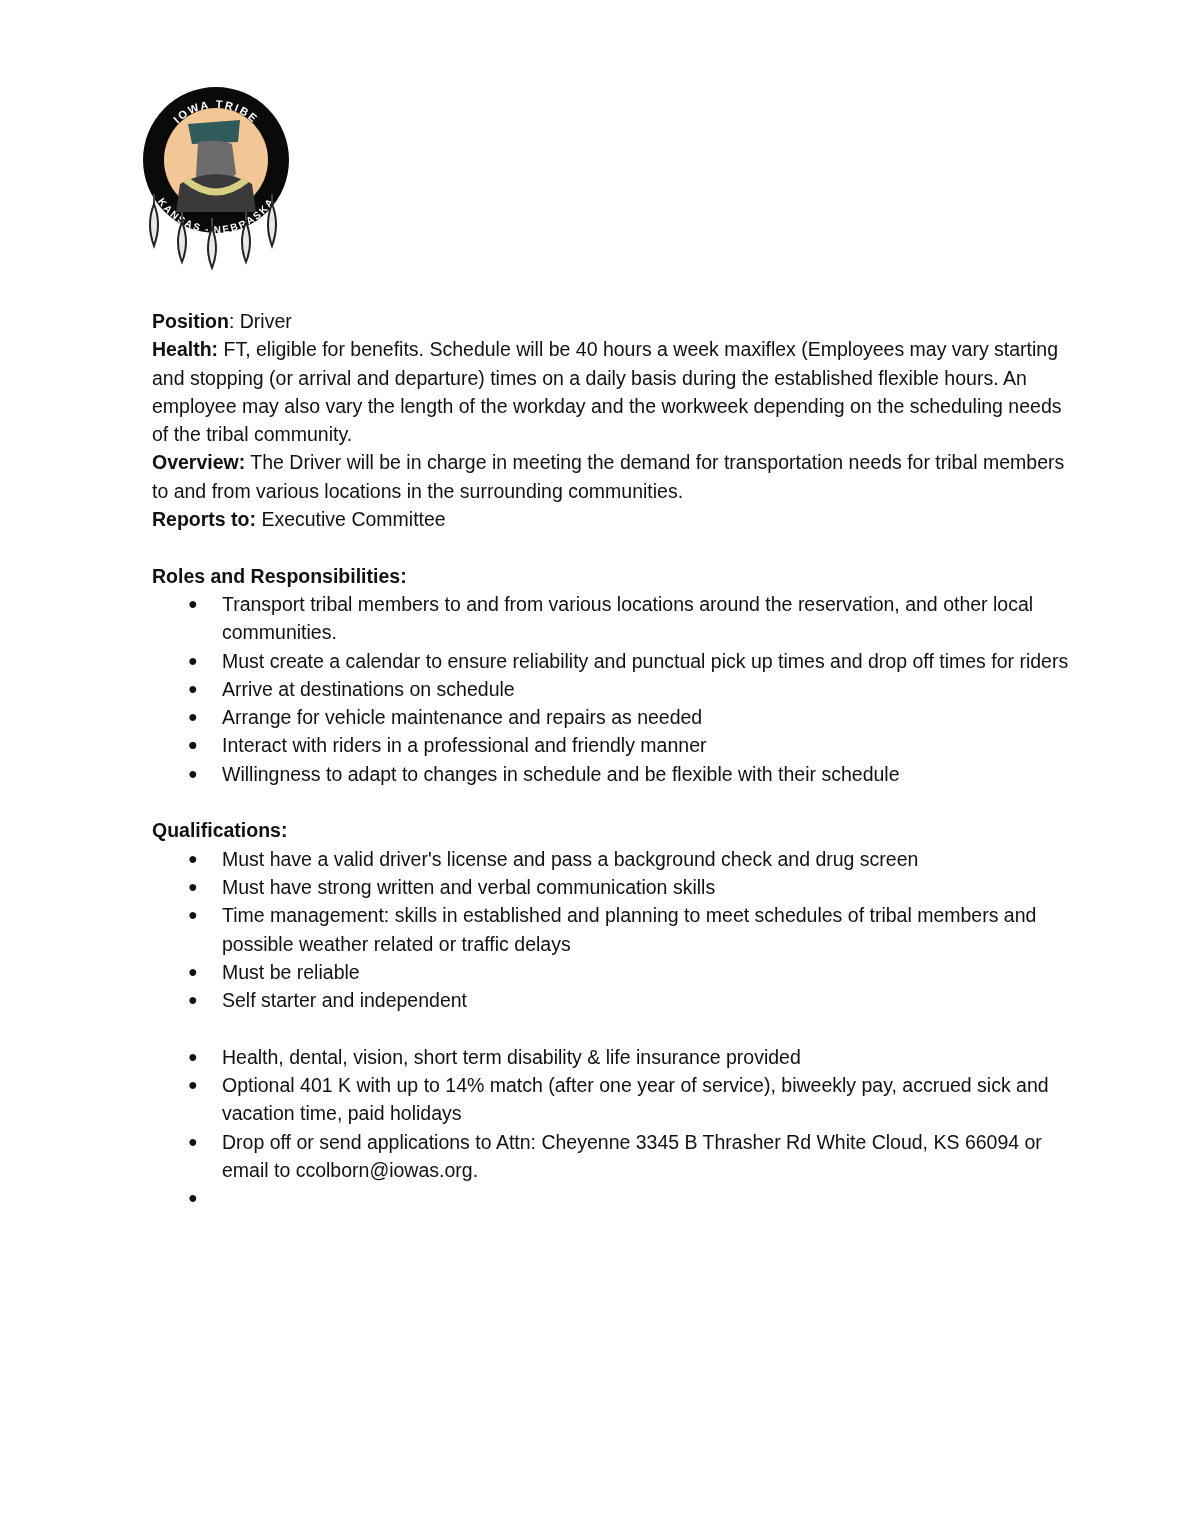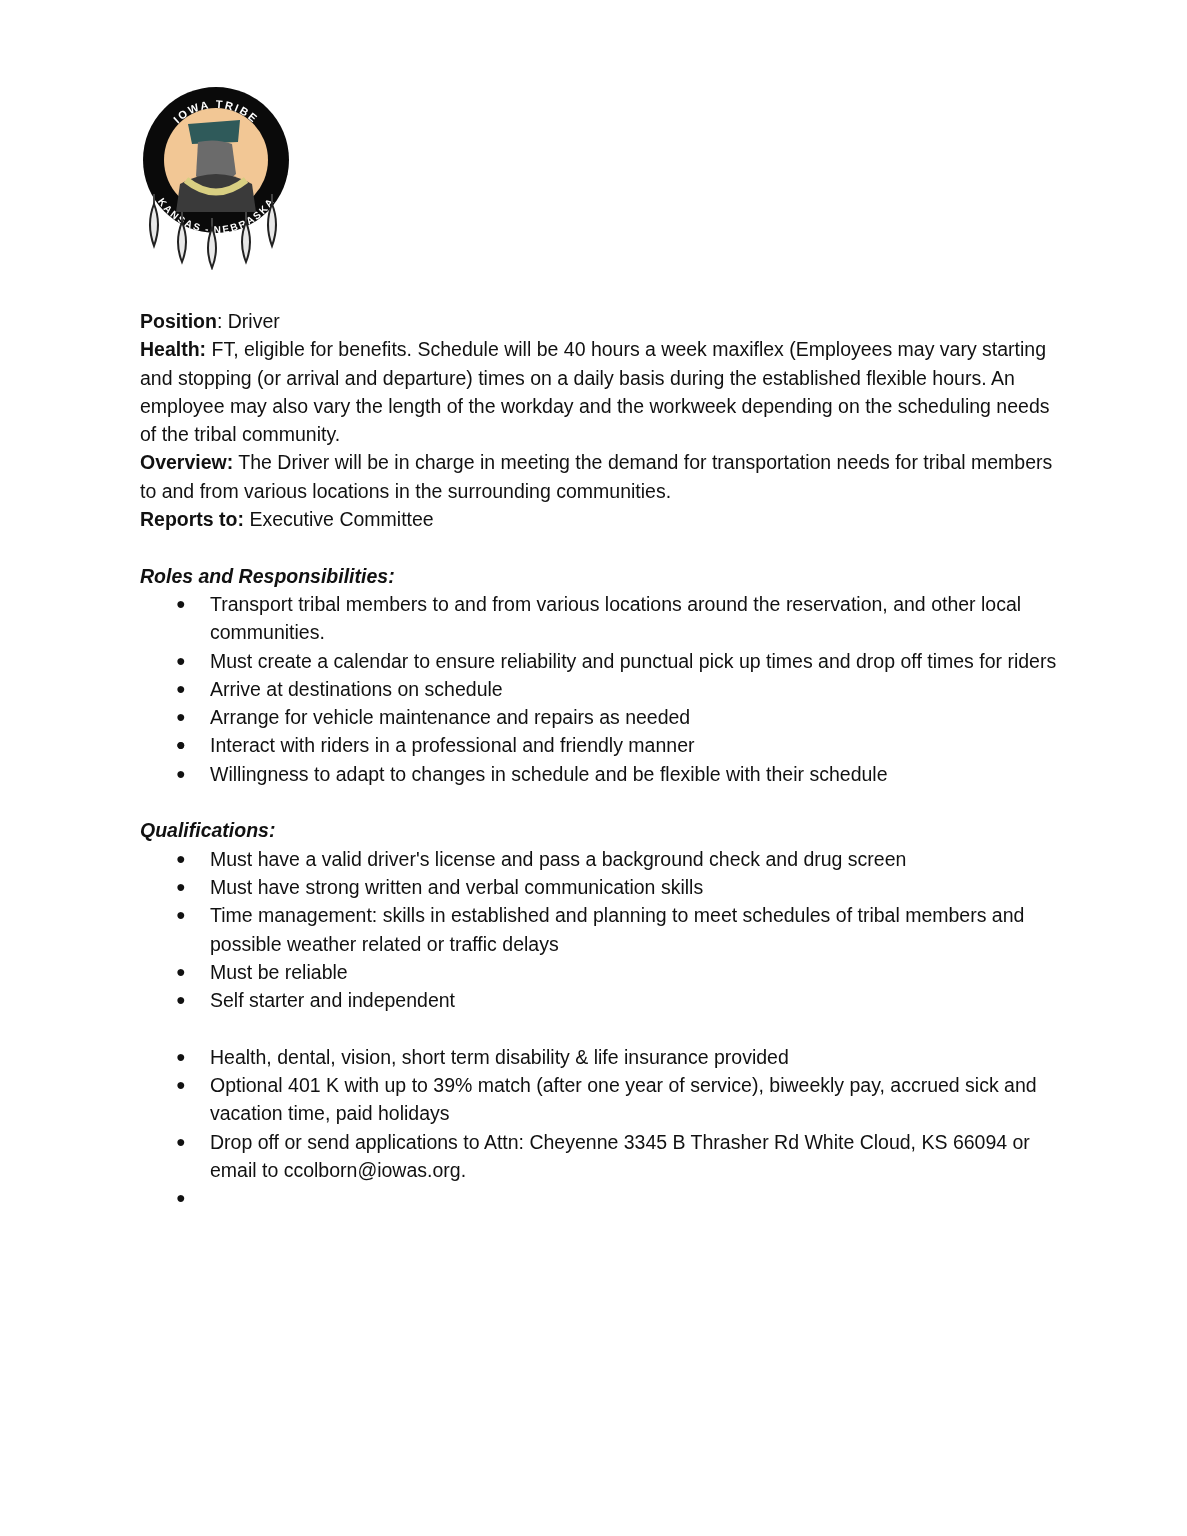--- a/index.html
+++ b/index.html
@@ -1,24 +1,24 @@
 <!DOCTYPE html>
 <html><head>
 <meta charset="utf-8">
 <style>
   html, body { margin: 0; padding: 0; background: #ffffff; }
   body { width: 1187px; height: 1536px; position: relative; overflow: hidden;
          font-family: "Liberation Sans", sans-serif; color: #111111; }
   .logo { position: absolute; left: 140px; top: 84px; width: 152px; height: 186px; }
-  .content { position: absolute; left: 140px; top: 307px; width: 920px;
+  .content { position: absolute; left: 152px; top: 307px; width: 920px;
              font-size: 19.5px; line-height: 28.3px; }
   .content p { margin: 0; }
   .label { font-weight: bold; }
   .section { margin-top: 28.3px; }
-  .section-title { font-weight: bold; margin: 0; font-style: italic; }
+  .section-title { font-weight: bold; margin: 0; }
   ul { list-style: none; margin: 0; padding: 0; }
   li { position: relative; padding-left: 70px; }
   li .bullet { position: absolute; left: 36px; top: 0; font-size: 16px; }
 </style>
 </head>
 <body>
 
 <div class="logo">
   <svg width="152" height="186" viewBox="0 0 152 186">
     <defs>
@@ -80,18 +80,18 @@
       <li><span class="bullet">●</span><span>Must have strong written and verbal communication skills</span></li>
       <li><span class="bullet">●</span><span>Time management: skills in established and planning to meet schedules of tribal members and possible weather related or traffic delays</span></li>
       <li><span class="bullet">●</span><span>Must be reliable</span></li>
       <li><span class="bullet">●</span><span>Self starter and independent</span></li>
     </ul>
   </div>
 
   <div class="section">
     <ul>
       <li><span class="bullet">●</span><span>Health, dental, vision, short term disability &amp; life insurance provided</span></li>
-      <li><span class="bullet">●</span><span>Optional 401 K with up to 39% match (after one year of service), biweekly pay, accrued sick and vacation time, paid holidays</span></li>
+      <li><span class="bullet">●</span><span>Optional 401 K with up to 14% match (after one year of service), biweekly pay, accrued sick and vacation time, paid holidays</span></li>
       <li><span class="bullet">●</span><span>Drop off or send applications to Attn: Cheyenne 3345 B Thrasher Rd White Cloud, KS 66094 or email to ccolborn@iowas.org.</span></li>
       <li><span class="bullet">●</span></li>
     </ul>
   </div>
 </div>
 
 </body></html>

